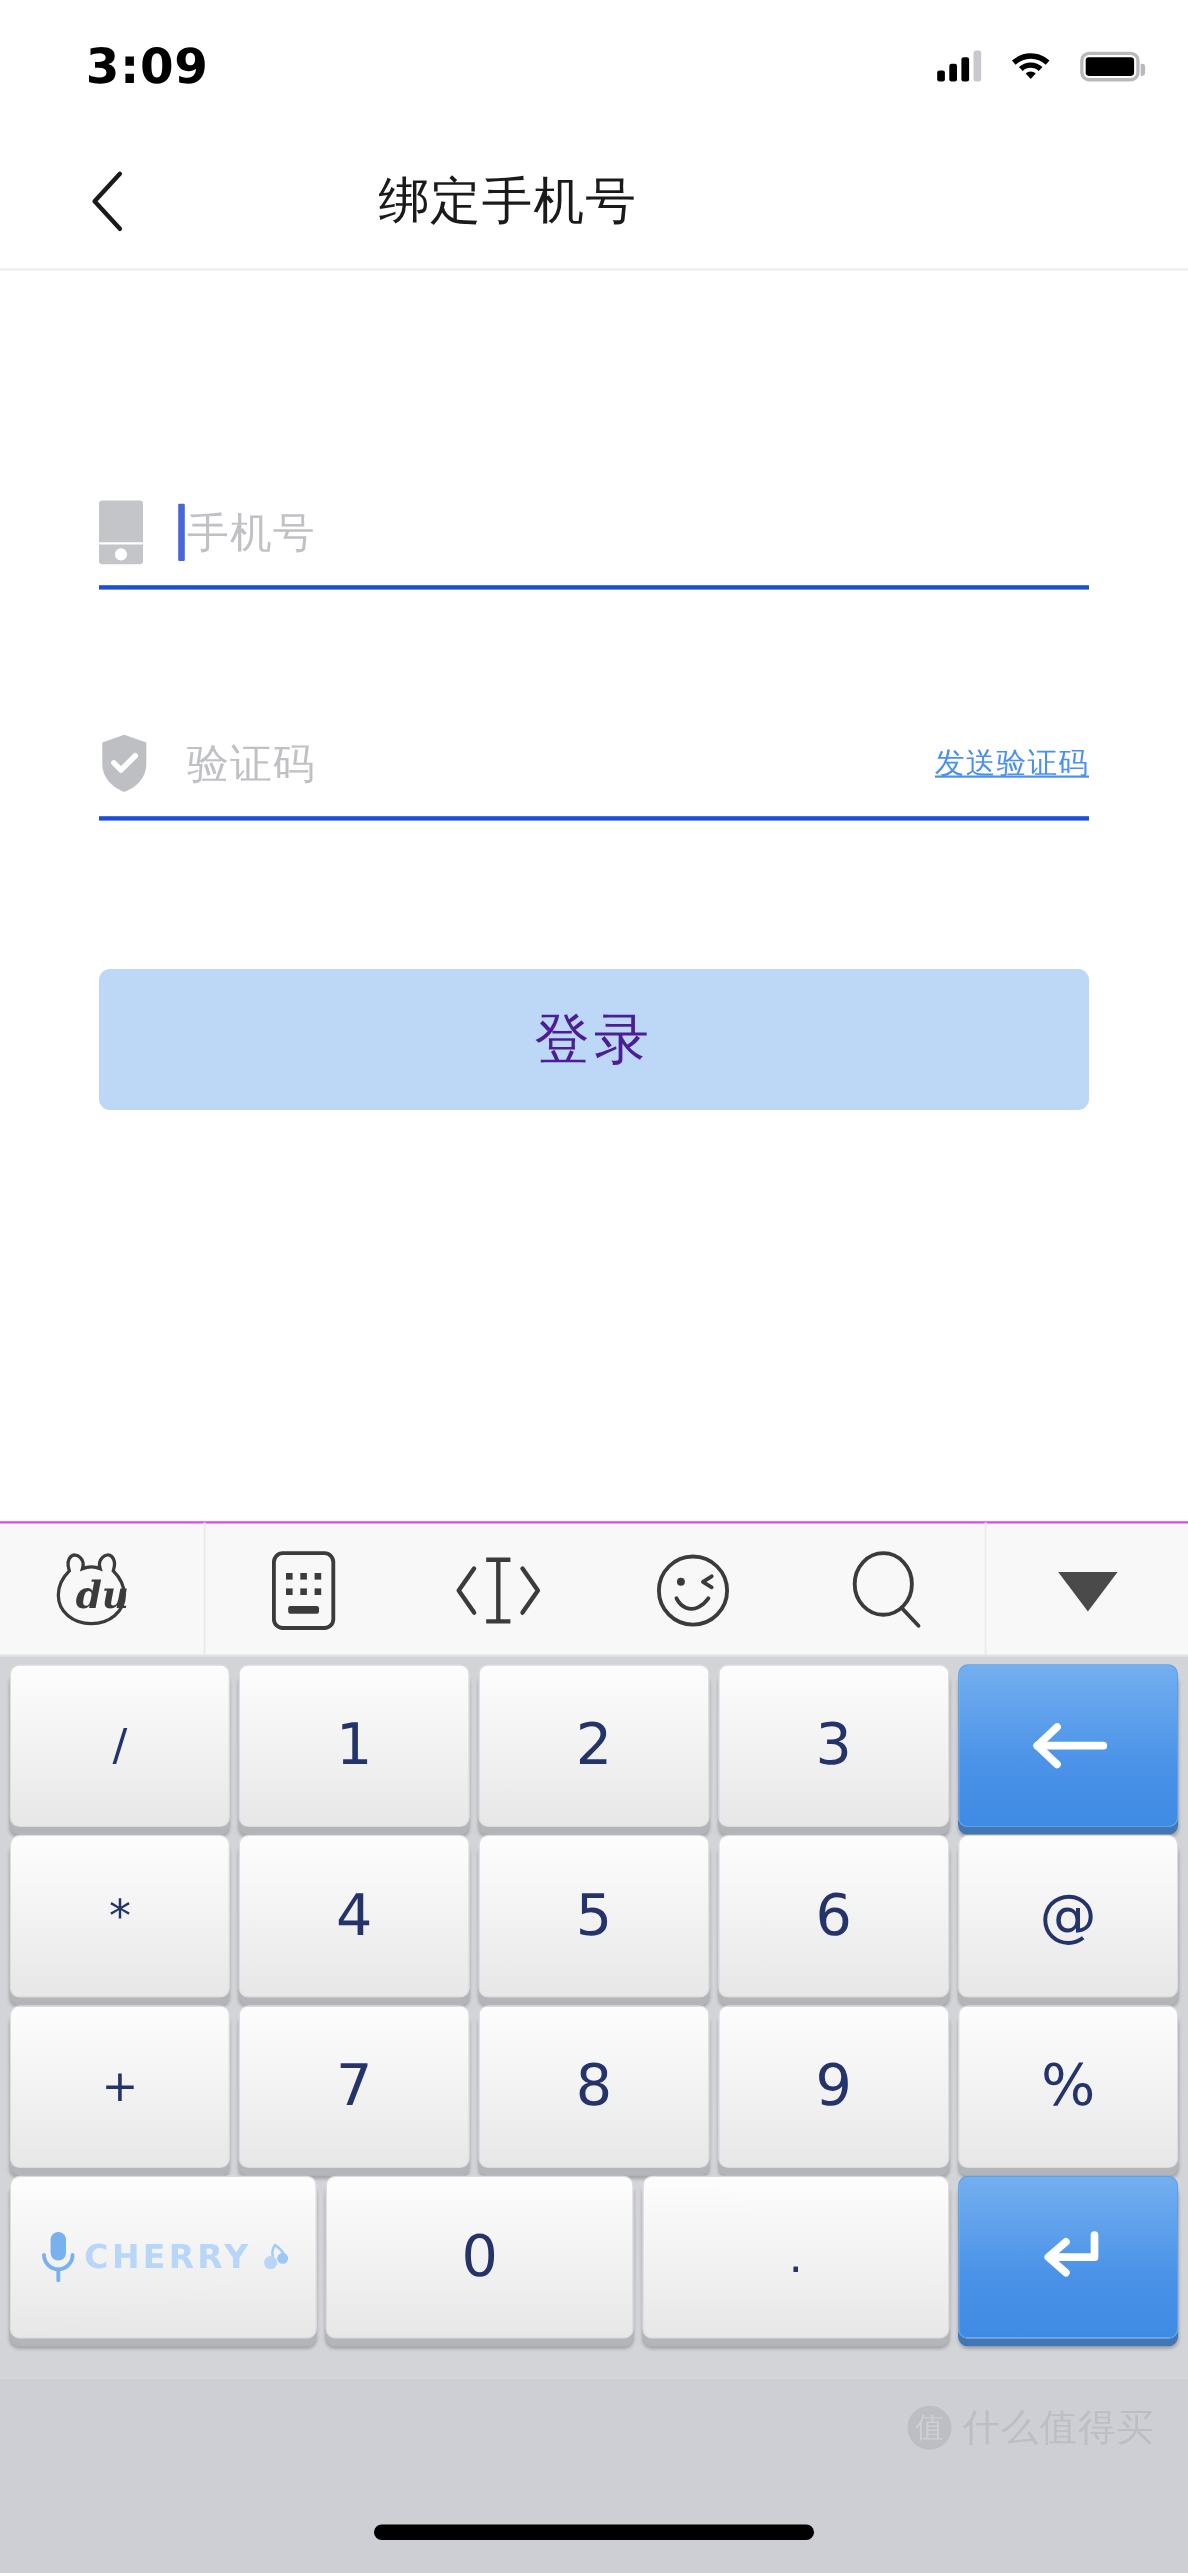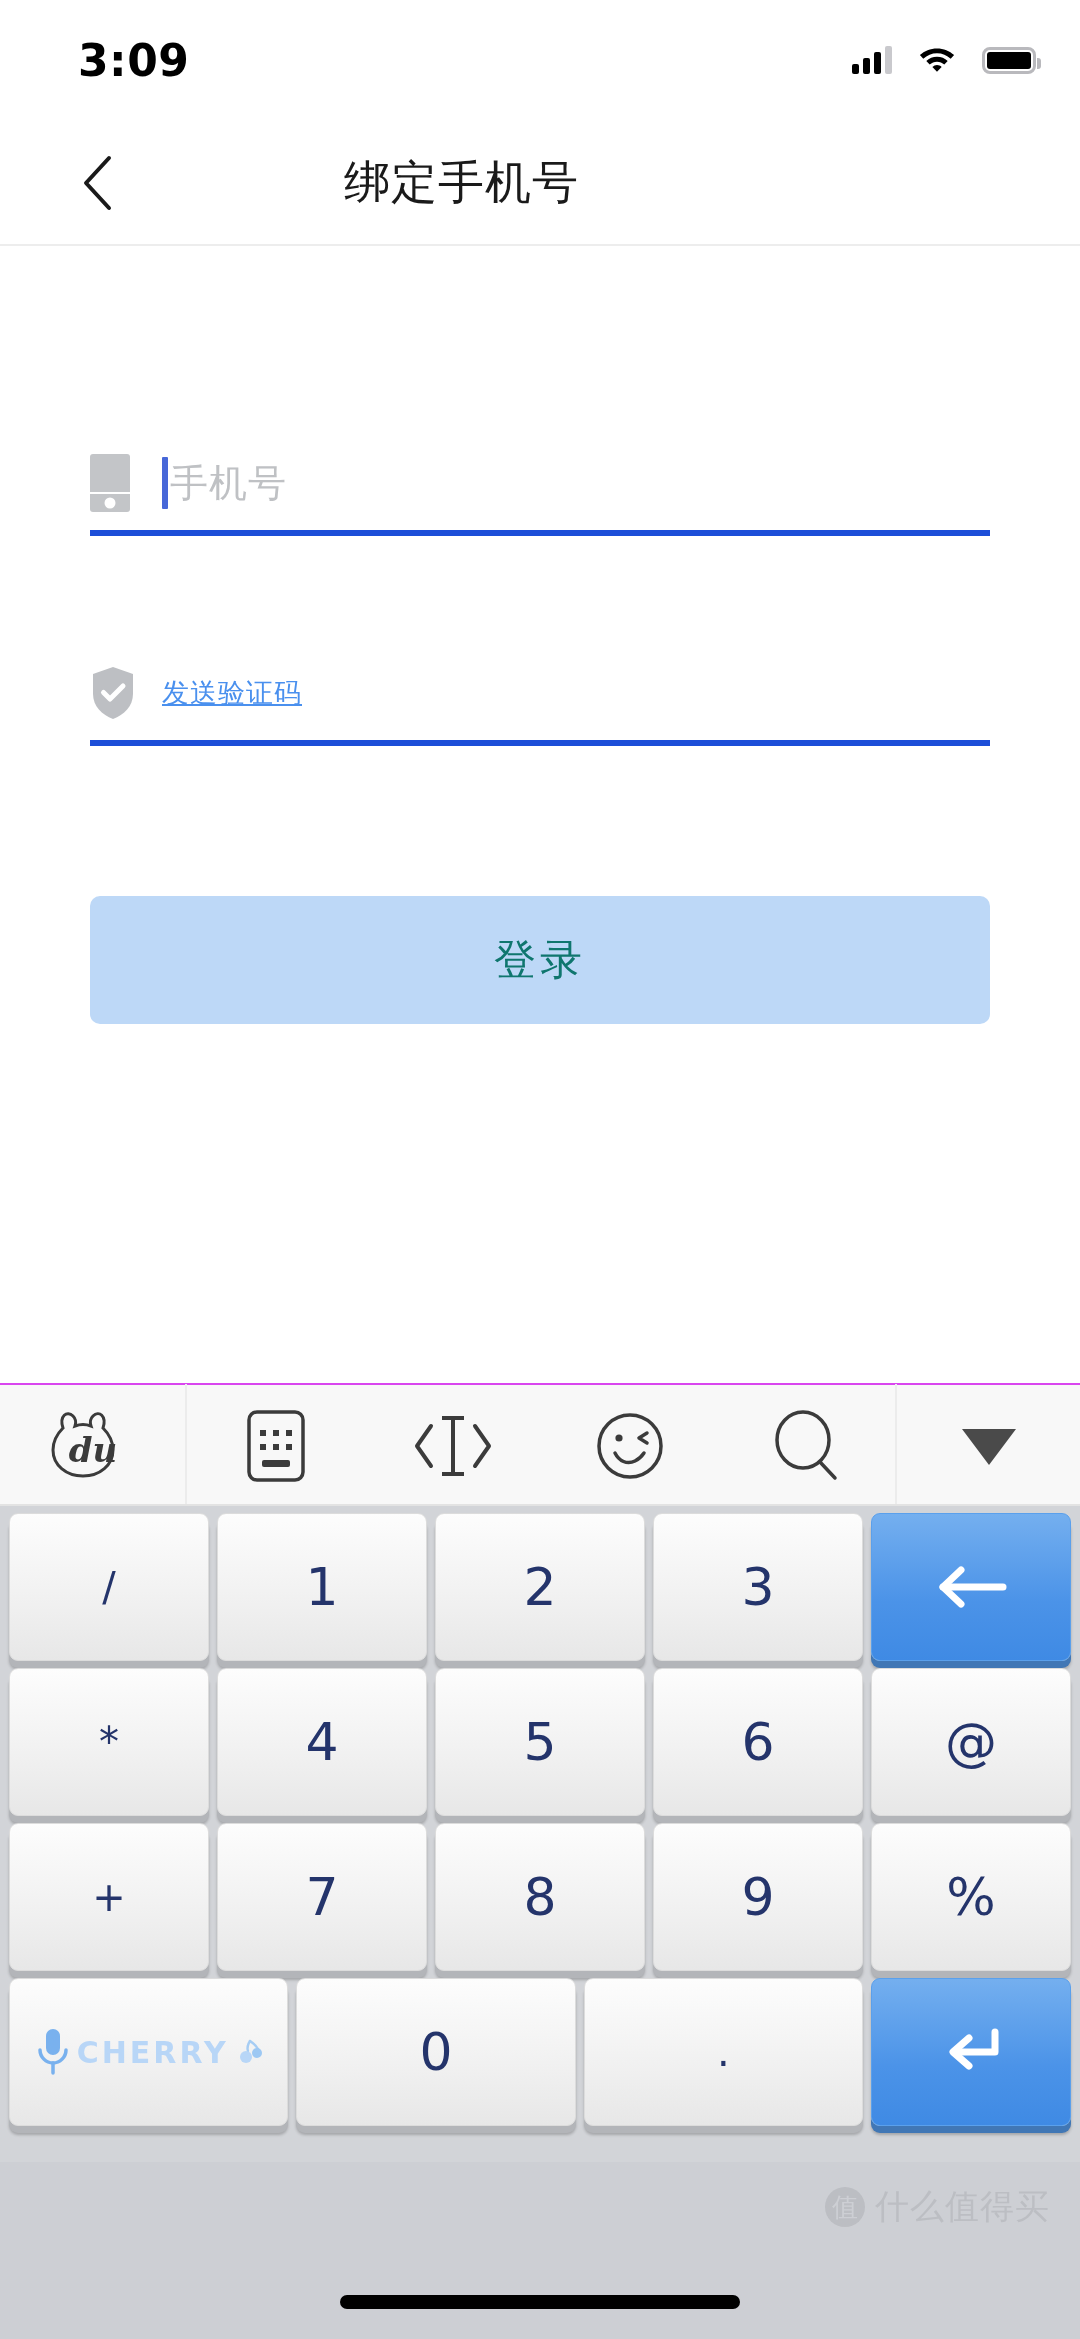--- a/index.html
+++ b/index.html
@@ -53,21 +53,21 @@
     display:flex; align-items:center; justify-content:center;
     font-size:46px; color:#1a1a1a; letter-spacing:1px;
   }
 
   
   #form-area{ position:absolute; left:0; top:246px; width:1080px; }
 
   .field-row{
     position:absolute; left:90px; width:900px; height:100px;
     display:flex; align-items:center;
-    border-bottom:6px solid #1d4ed8;
+    border-bottom:4px solid #1d4ed8;
   }
   #phone-row{ top:190px; }
   #code-row{  top:400px; }
 
   .field-icon{ width:72px; flex:0 0 72px; display:flex; align-items:center; }
 
   
   .ph-icon{ width:40px; height:58px; position:relative; }
   .ph-icon b{
     position:absolute; left:0; top:0; width:40px; height:38px;
@@ -92,24 +92,24 @@
     flex:1 1 auto; font-size:38px; color:#bfc1c4; letter-spacing:1px;
     line-height:100px; white-space:nowrap;
   }
   #code-row .field-input{ padding-left:8px; }
 
   #send-code-button{
     flex:0 0 auto; font-size:27px; color:#4a90ee; letter-spacing:1px; cursor:pointer;text-decoration:underline;
   }
 
   #login-button{
-    position:absolute; left:90px; top:650px; width:900px; height:128px;
+    position:absolute; left:90px; top:635px; width:900px; height:128px;
     background:#bdd8f7; border-radius:10px;
     display:flex; align-items:center; justify-content:center;
-    font-size:42px; color:#0f766e; letter-spacing:4px; cursor:pointer;
+    font-size:50px; color:#4c1d95; letter-spacing:4px; cursor:pointer;
   }
 
   
   #keyboard{
     position:absolute; left:0; top:1383px; width:1080px; height:779px;
     background:#d2d4d8;
   }
   #kb-toolbar{
     position:relative; width:1080px; height:123px;
     background:#f8f8f8;
@@ -235,20 +235,21 @@
     <div class="field-input">手机号</div>
   </div>
 
   <div class="field-row" id="code-row">
     <div class="field-icon">
       <svg width="46" height="56" viewBox="0 0 46 56">
         <path d="M23 2L3 9v20c0 12 9 21 20 25 11-4 20-13 20-25V9L23 2z" fill="#bdbfc3"></path>
         <path d="M13.5 27.5l6.5 6.5 13-13" fill="none" stroke="#ffffff" stroke-width="5" stroke-linecap="round" stroke-linejoin="round"></path>
       </svg>
     </div>
+    <div class="field-input">验证码</div>
     <div id="send-code-button">发送验证码</div>
   </div>
 
   <div id="login-button">登录</div>
 </div>
 
 <div id="keyboard">
 
   <div id="kb-toolbar">
 

